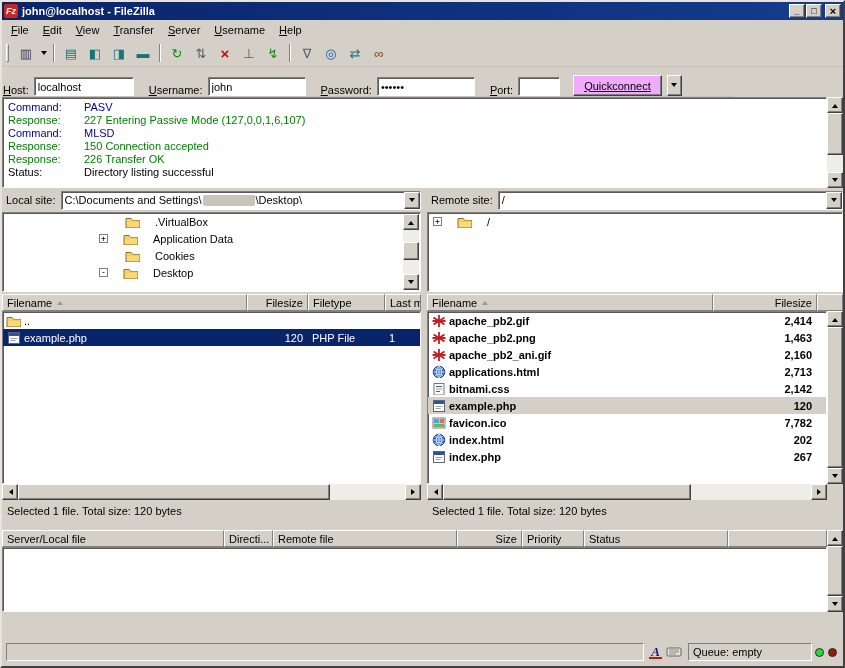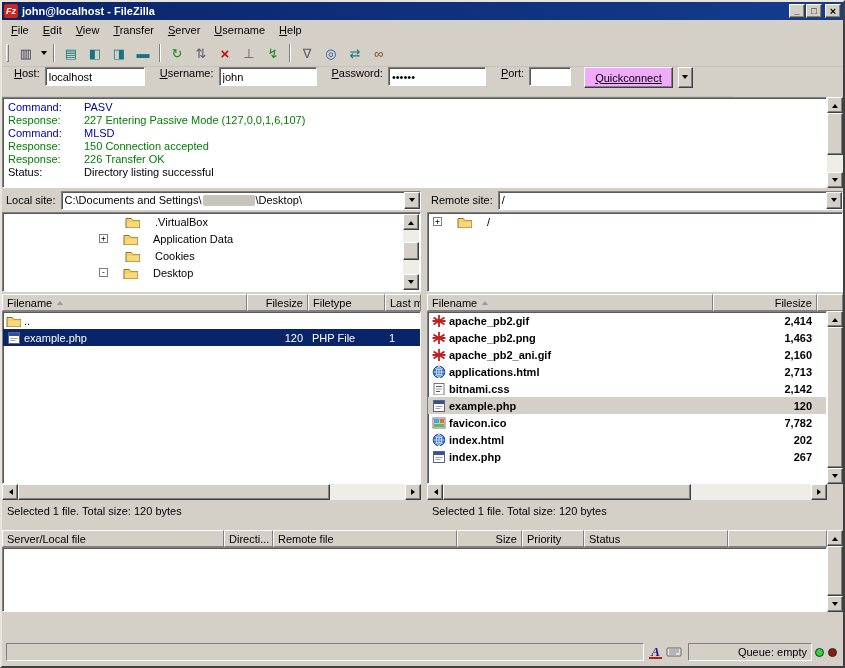--- a/index.html
+++ b/index.html
@@ -41,21 +41,21 @@
     background:transparent; border:1px solid transparent; padding:0; font-size:13px; }
   .tb-arrow { width:11px; height:22px; display:flex; align-items:center; justify-content:center;
     background:transparent; border:none; padding:0; }
   .tsep { width:2px; height:18px; border-left:1px solid #808080; border-right:1px solid #fff; margin:0 4px; }
   .ic0 { color:#3b3b52; } .ict { color:#16747c; } .icg { color:#188a18; }
   .icgr { color:#5a5a6a; } .icr { color:#c01010; font-weight:bold; font-size:15px; }
   .icb { color:#2255aa; } .icbr { color:#77451d; }
 
   
   .qcbar { position:absolute; left:0; top:65px; width:732px; height:30px;
-    display:flex; align-items:flex-start; padding-left:12px; gap:5px; border-bottom:1px solid #c6c2ba; }
+    display:flex; align-items:flex-end; padding-left:1px; gap:5px; border-bottom:1px solid #c6c2ba; }
   .ak { display:inline-block; }
   .ak::first-letter { text-decoration:underline; }
   .field { height:19px; border:1px solid; border-color:#808080 #fff #fff #808080;
     box-shadow:inset 1px 1px 0 #5a5a5a; background:#fff; padding:2px 3px;
     font-family:"Liberation Sans",sans-serif; font-size:11px; }
   .qc-btn { height:21px; padding:2px 10px; background:#f0abfc; border:1px solid;
     border-color:#fff #404040 #404040 #fff; box-shadow:inset -1px -1px 0 #808080;
     font-family:"Liberation Sans",sans-serif; font-size:11px; text-decoration:underline; }
   .qc-drop { width:15px; height:21px; background:#d4d0c8; border:1px solid;
     border-color:#fff #404040 #404040 #fff; box-shadow:inset -1px -1px 0 #808080;
@@ -150,21 +150,21 @@
 
   
   .statusbar { position:absolute; left:0; top:638px; width:841px; height:24px;
     display:flex; align-items:center; gap:3px; padding:0 4px; }
   .sbp { height:18px; border:1px solid; border-color:#808080 #fff #fff #808080;
     display:flex; align-items:center; padding:0 4px; }
   .sbp.fillp { flex:1; }
   .sb-icons { display:flex; align-items:center; gap:3px; padding:0 2px; }
   .tt-ico { font-family:"Liberation Serif", serif; font-style:italic; font-weight:bold;
     font-size:13px; color:#15157a; border-bottom:2px solid #b02010; line-height:11px; padding:0 2px; }
-  .queue-panel { width:124px;justify-content:flex-end; }
+  .queue-panel { width:124px; }
   .leds { display:flex; align-items:center; gap:4px; padding-right:2px; }
   .led { width:9px; height:9px; border-radius:50%; border:1px solid #2b2b2b; }
   .led.on { background:#2fd435; } .led.off { background:#8c1d12; }
 </style>
 </head>
 <body>
 
 <div class="window">
 
   <svg width="0" height="0" style="position:absolute">

